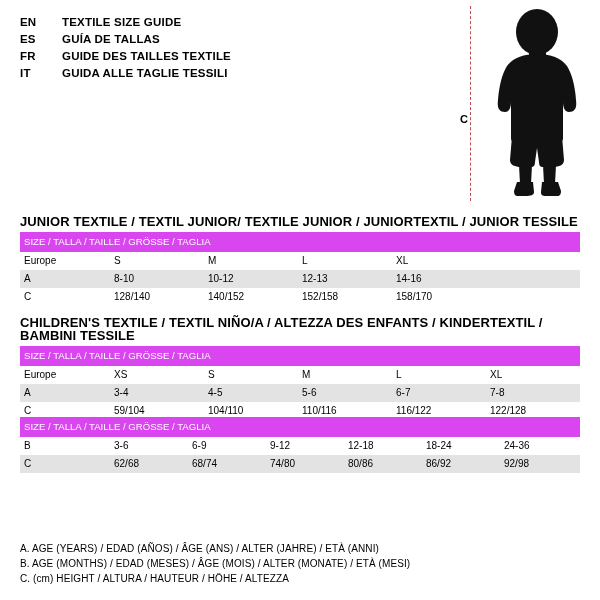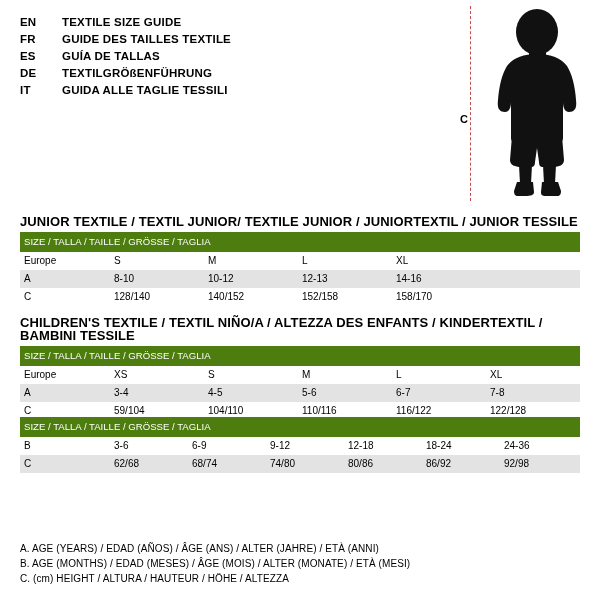--- a/index.html
+++ b/index.html
@@ -95,21 +95,21 @@
     width: 560px;
     table-layout: fixed;
   }
   table.size-table td {
     font-size: 10px;
     padding: 3px 0 3px 4px;
     line-height: 12px;
     vertical-align: middle;
   }
   tr.head-row td {
-    background: #4d7c0f;
+    background: #d946ef;
     color: #ffffff;
     font-weight: normal;
     font-size: 9.6px;
     padding-top: 4px;
     padding-bottom: 4px;
   }
   tr.shade td {
     background: #e3e3e3;
   }
   tr.plain td {
@@ -133,30 +133,26 @@
 <body>
 
 <div class="page">
 
   <div class="lang-block">
     <div class="lang-row">
       <span class="lang-code">EN</span>
       <span class="lang-text">TEXTILE SIZE GUIDE</span>
     </div>
     <div class="lang-row">
-      <span class="lang-code">FR</span>
-      <span class="lang-text">GUIDE DES TAILLES TEXTILE</span>
-    </div>
-    <div class="lang-row">
       <span class="lang-code">ES</span>
       <span class="lang-text">GUÍA DE TALLAS</span>
     </div>
     <div class="lang-row">
-      <span class="lang-code">DE</span>
-      <span class="lang-text">TEXTILGRÖßENFÜHRUNG</span>
+      <span class="lang-code">FR</span>
+      <span class="lang-text">GUIDE DES TAILLES TEXTILE</span>
     </div>
     <div class="lang-row">
       <span class="lang-code">IT</span>
       <span class="lang-text">GUIDA ALLE TAGLIE TESSILI</span>
     </div>
   </div>
 
   <div class="figure-area">
     <div class="dashline"></div>
     <div class="c-label">C</div>

